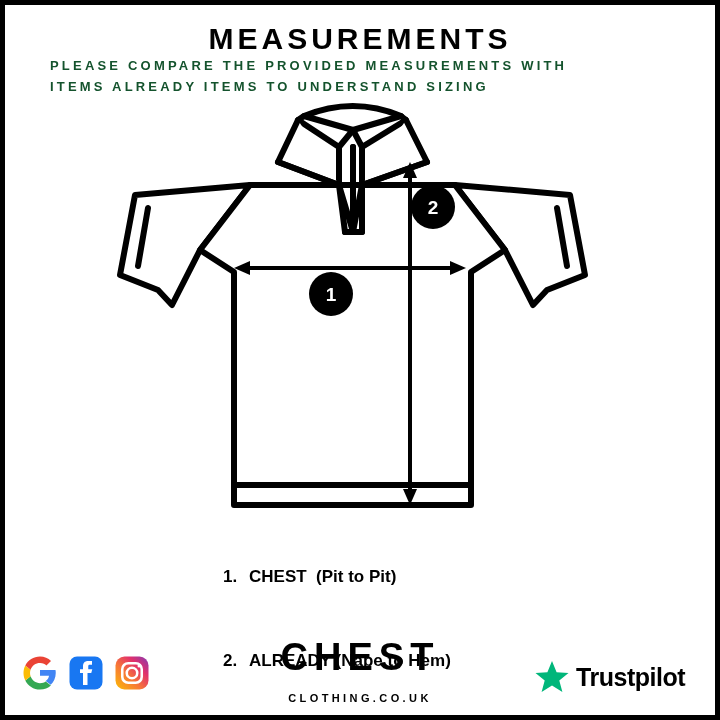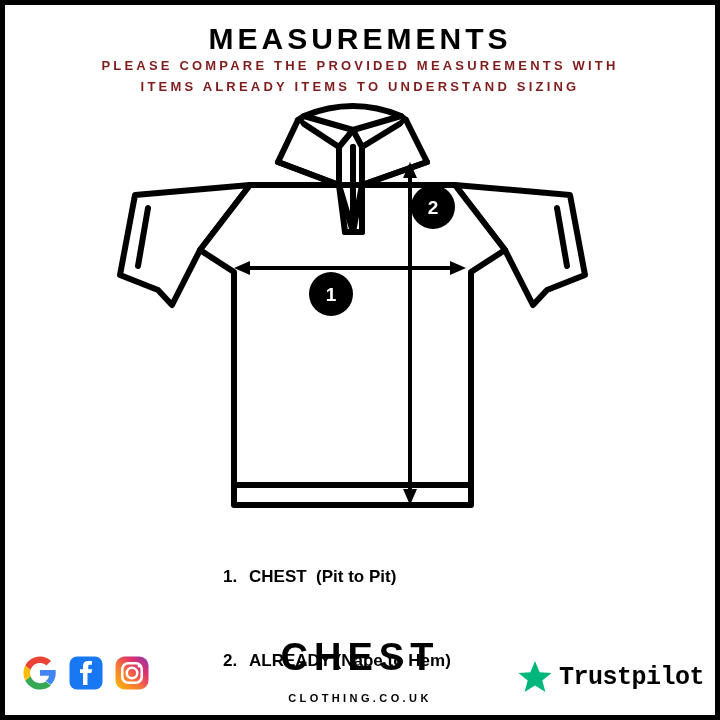--- a/index.html
+++ b/index.html
@@ -36,26 +36,26 @@
     font-size: 30px;
     font-weight: bold;
     letter-spacing: 4px;
     color: #000;
     font-family: "Liberation Sans", sans-serif;
   }
   .subtitle {
     position: absolute;
     left: 50px; top: 55px;
     width: 620px;
-    text-align: center;
+    text-align: left;
     font-size: 13px;
     font-weight: bold;
     letter-spacing: 3.2px;
     line-height: 21px;
-    color: #7f1d1d;
+    color: #14532d;
   }
   .shirt-area {
     position: absolute;
     left: 110px;
     top: 100px;
     width: 500px;
     height: 420px;
   }
   .legend {
     position: absolute;
@@ -114,26 +114,25 @@
   }
   .brand-sub {
     font-size: 11px;
     font-weight: bold;
     letter-spacing: 3.4px;
     color: #000;
     margin-top: 14px;
   }
   .trustpilot {
     position: absolute;
-    right: 16px;
+    right: 35px;
     top: 660px;
     display: flex;
     align-items: center;
     gap: 7px;
-    font-family: Liberation Mono, monospace;
   }
   .tp-text {
     font-size: 25px;
     font-weight: bold;
     letter-spacing: -0.5px;
     color: #000;
   }
   .num-badge-text {
     font-family: "Liberation Sans", sans-serif;
     font-size: 19px;

